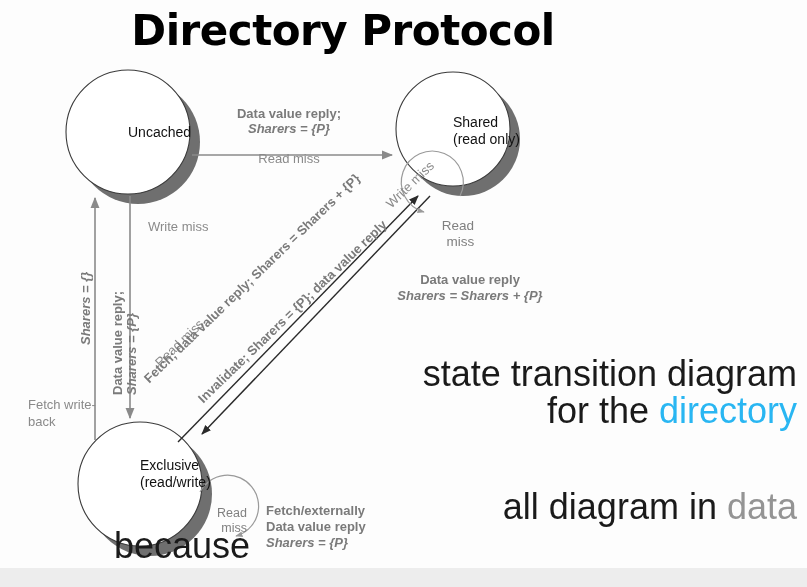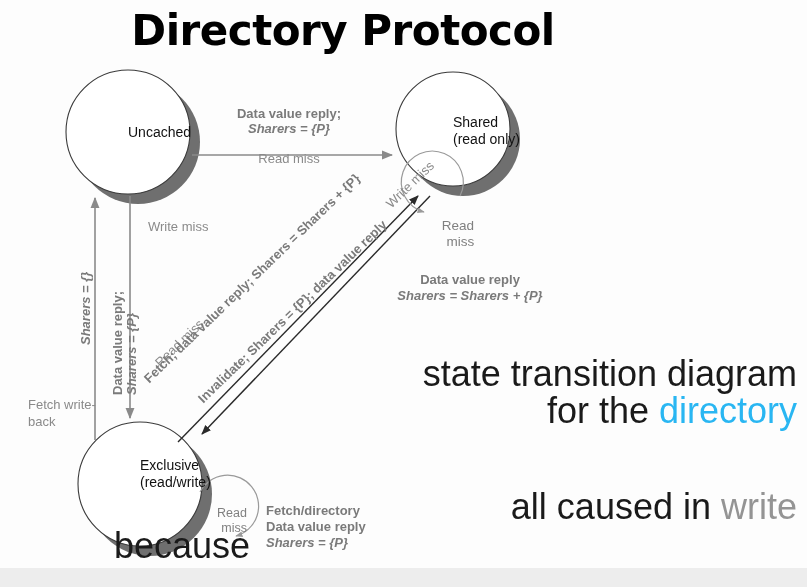--- a/index.html
+++ b/index.html
@@ -189,30 +189,30 @@
     <div>Read</div>
     <div>miss</div>
   </div>
   <div class="tl bold" style="left:470px; top:272px; transform:translateX(-50%); text-align:center;">Data value reply</div>
   <div class="tl ital" style="left:470px; top:288px; transform:translateX(-50%); text-align:left;">Sharers = Sharers + {P}</div>
 
   <div class="loop-label" style="left:232px; top:506px; transform:translateX(-50%); font-size:12.5px; line-height:15px;">
     <div>Read</div>
     <div>miss</div>
   </div>
-  <div class="tl bold" style="left:266px; top:503px;">Fetch/directory</div>
+  <div class="tl bold" style="left:266px; top:503px;">Fetch/externally</div>
   <div class="tl bold" style="left:266px; top:519px;">Data value reply</div>
   <div class="tl ital" style="left:266px; top:535px;">Sharers = {P}</div>
 
   <div class="body-text" style="left:797px; top:355px; transform:translateX(-100%);">state transition diagram</div>
 
   <div class="body-text" style="left:797px; top:392px; transform:translateX(-100%);">
     <span>for the </span><span class="accent">directory</span>
   </div>
 
   <div class="body-text" style="left:797px; top:488px; transform:translateX(-100%);">
-    <span>all caused in </span><span class="gray">write</span>
+    <span>all diagram in </span><span class="gray">data</span>
   </div>
 
   <div class="body-text" style="left:114px; top:527px;">because</div>
 
 
 </div>
 
 </body></html>

